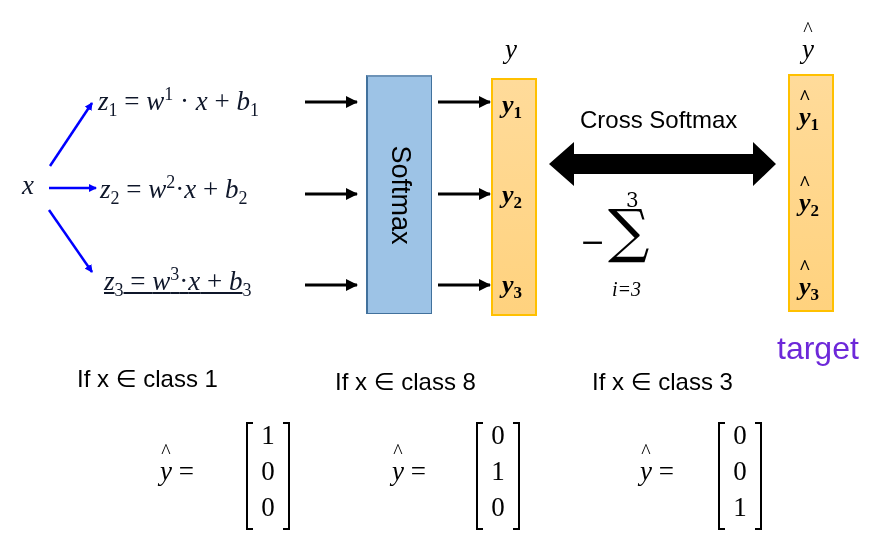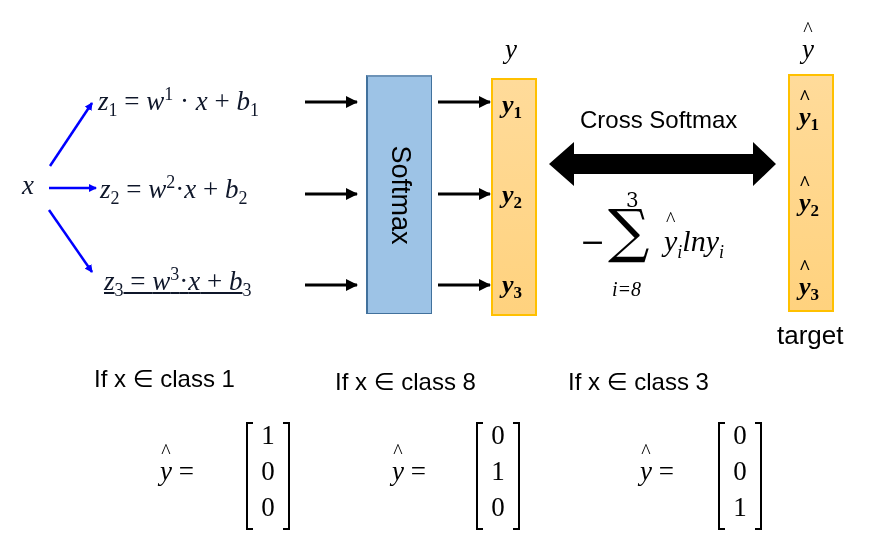--- a/index.html
+++ b/index.html
@@ -97,37 +97,34 @@
   <div class="cell mathit" style="left:9px; top:10px;"><span>y</span><sub>1</sub></div>
   <div class="cell mathit" style="left:9px; top:100px;"><span>y</span><sub>2</sub></div>
   <div class="cell mathit" style="left:9px; top:190px;"><span>y</span><sub>3</sub></div>
 </div>
 
 <div class="abs sans" style="left:580px; top:106px; font-size:24px; color:#000;">Cross Softmax</div>
 <div class="abs" style="left:578px; top:188px; width:200px; height:120px;">
   <span class="abs serif" style="left:2px; top:36px; font-size:30px;">−</span>
   <span class="abs serif" style="left:48px; top:0px; font-size:20px;">3</span>
   <span class="abs serif" style="left:30px; top:14px; font-size:58px; line-height:58px;">∑</span>
-  <span class="abs mathit" style="left:34px; top:90px; font-size:20px;">i=8</span>
-  <span class="abs mathit" style="left:86px; top:36px; font-size:30px; white-space:nowrap;">
-    <span class="hat">y</span><sub style="font-size:18px;">i</sub><span>ln</span><span>y</span><sub style="font-size:18px;">i</sub>
-  </span>
+  <span class="abs mathit" style="left:34px; top:90px; font-size:20px;">i=3</span>
 </div>
 
 <div class="abs mathit" style="left:802px; top:34px; font-size:27px;"><span class="hat">y</span></div>
 <div class="abs vec vec-t">
   <div class="cell mathit" style="left:9px; top:26px;"><span class="hat">y</span><sub>1</sub></div>
   <div class="cell mathit" style="left:9px; top:112px;"><span class="hat">y</span><sub>2</sub></div>
   <div class="cell mathit" style="left:9px; top:196px;"><span class="hat">y</span><sub>3</sub></div>
 </div>
-<div class="abs sans" style="left:777px; top:320px; font-size:26px; color:#000000;">target</div>
+<div class="abs sans" style="left:777px; top:330px; font-size:32px; color:#6d28d9;">target</div>
 
-<div class="abs sans caption" style="left:94px; top:365px;">If x ∈ class 1</div>
+<div class="abs sans caption" style="left:77px; top:365px;">If x ∈ class 1</div>
 <div class="abs sans caption" style="left:335px; top:368px;">If x ∈ class 8</div>
-<div class="abs sans caption" style="left:568px; top:368px;">If x ∈ class 3</div>
+<div class="abs sans caption" style="left:592px; top:368px;">If x ∈ class 3</div>
 
 <div class="abs mathit" style="left:160px; top:456px; font-size:27px; white-space:nowrap;"><span class="hat">y</span><span style="font-style:normal"> =</span></div>
 <div class="bracket-wrap" style="left:246px; top:422px;">
   <div class="bl"></div>
     <div class="br"></div>
   <div class="num" style="top:-2px;">1</div>
   <div class="num" style="top:34px;">0</div>
   <div class="num" style="top:70px;">0</div>
 </div>
 

